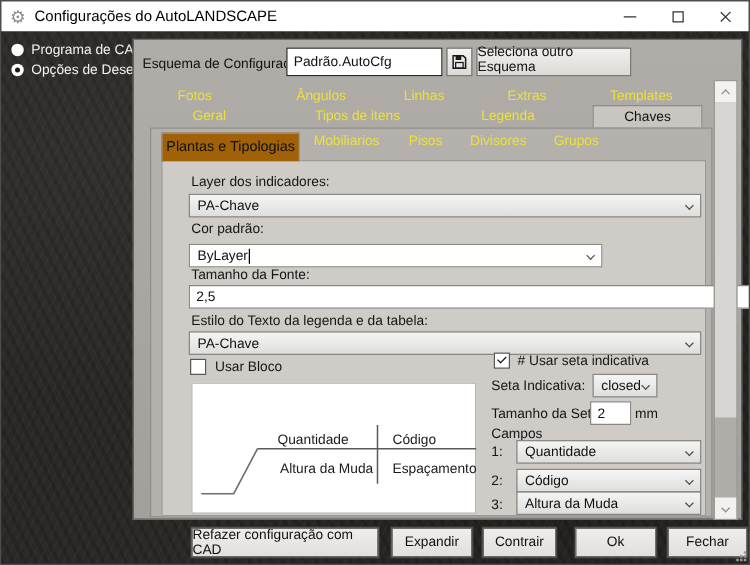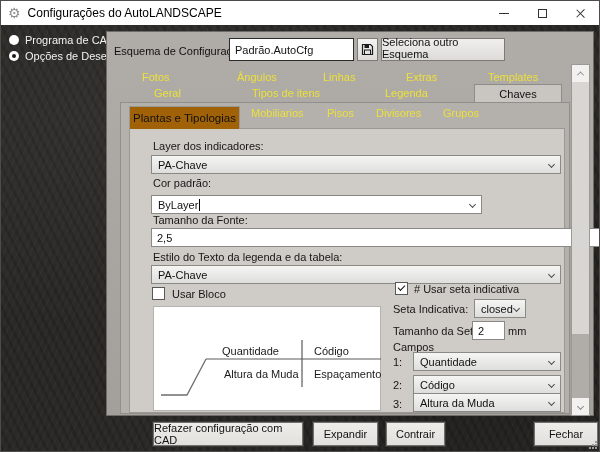--- a/index.html
+++ b/index.html
@@ -252,18 +252,21 @@
 
   <div class="footer-btn" style="left:152px; width:150px;">
       <span>Refazer configuração com CAD</span>
     </div>
   <div class="footer-btn" style="left:312px; width:65px;">
       <span>Expandir</span>
     </div>
   <div class="footer-btn" style="left:385px; width:59px;">
       <span>Contrair</span>
     </div>
+  <div class="footer-btn" style="left:459px; width:65px;">
+      <span>Ok</span>
+    </div>
   <div class="footer-btn" style="left:533px; width:64px;">
       <span>Fechar</span>
     </div>
 
   <span class="grip"></span>
 </div>
 
 </body></html>

